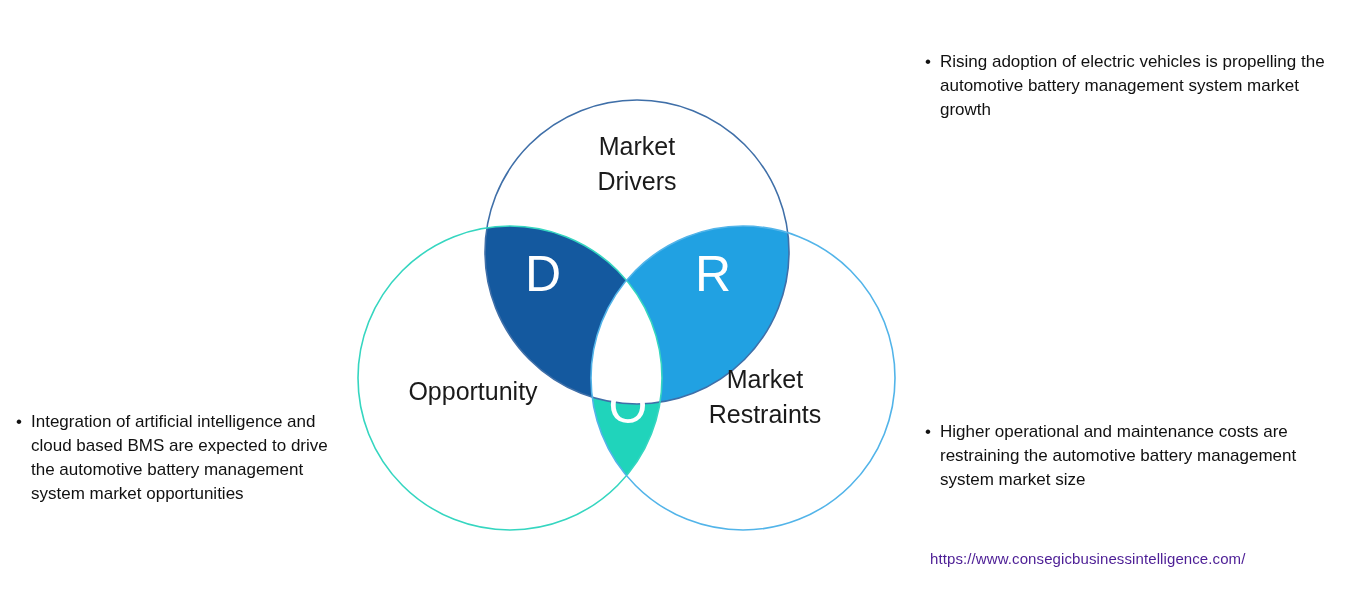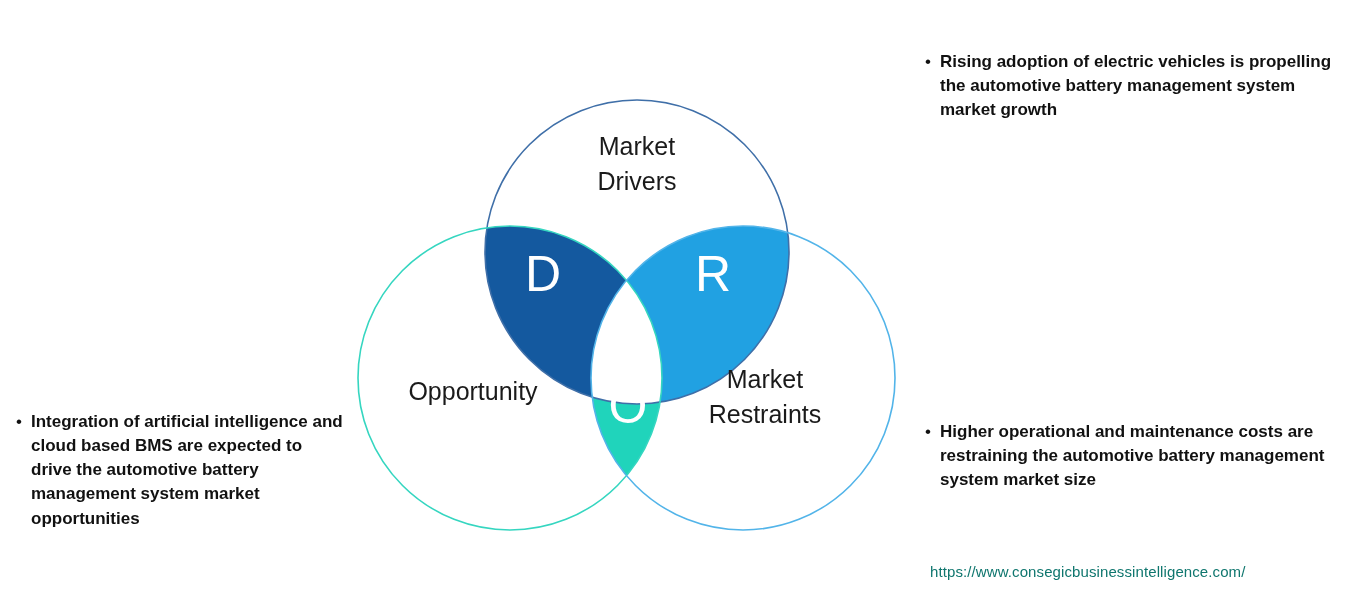--- a/index.html
+++ b/index.html
@@ -65,21 +65,20 @@
   .callout .bullet-marker {
     flex: 0 0 auto;
     width: 15px;
     font-size: 17px;
     line-height: 1.42;
     color: #111111;
     user-select: none;
   }
   .callout .callout-text {
     flex: 1 1 auto;
-    font-weight: bold;
   }
 
   #callout-drivers {
     left: 925px;
     top: 50px;
     width: 415px;
   }
   #callout-restraints {
     left: 925px;
     top: 420px;
@@ -88,23 +87,23 @@
   #callout-opportunity {
     left: 16px;
     top: 410px;
     width: 330px;
   }
 
   
   #source-url {
     position: absolute;
     left: 930px;
-    top: 563px;
+    top: 550px;
     font-size: 15px;
-    color: #0f766e;
+    color: #4c1d95;
     letter-spacing: 0.1px;
     white-space: nowrap;
   }
 </style>
 </head>
 <body>
 
 <div id="venn-diagram">
   <svg id="venn-svg" viewBox="0 0 570 510" xmlns="http://www.w3.org/2000/svg">
     <defs>

